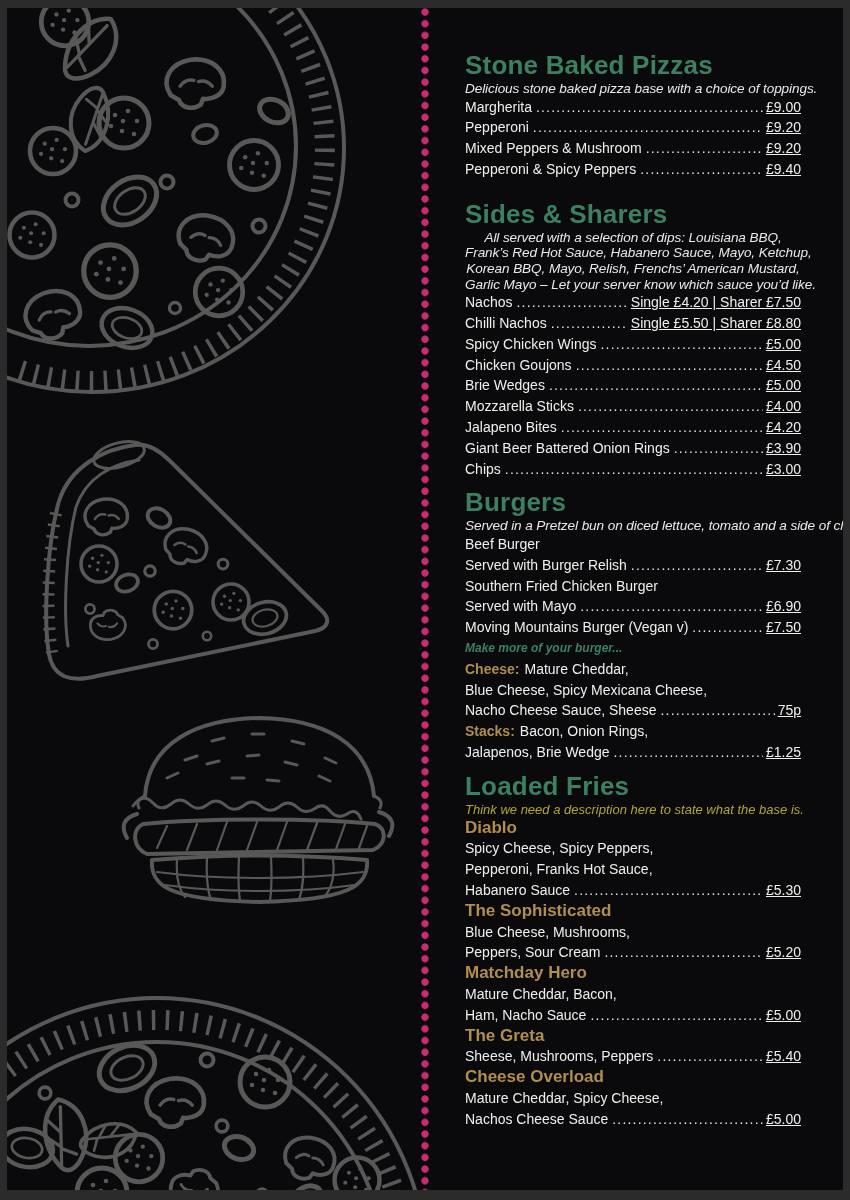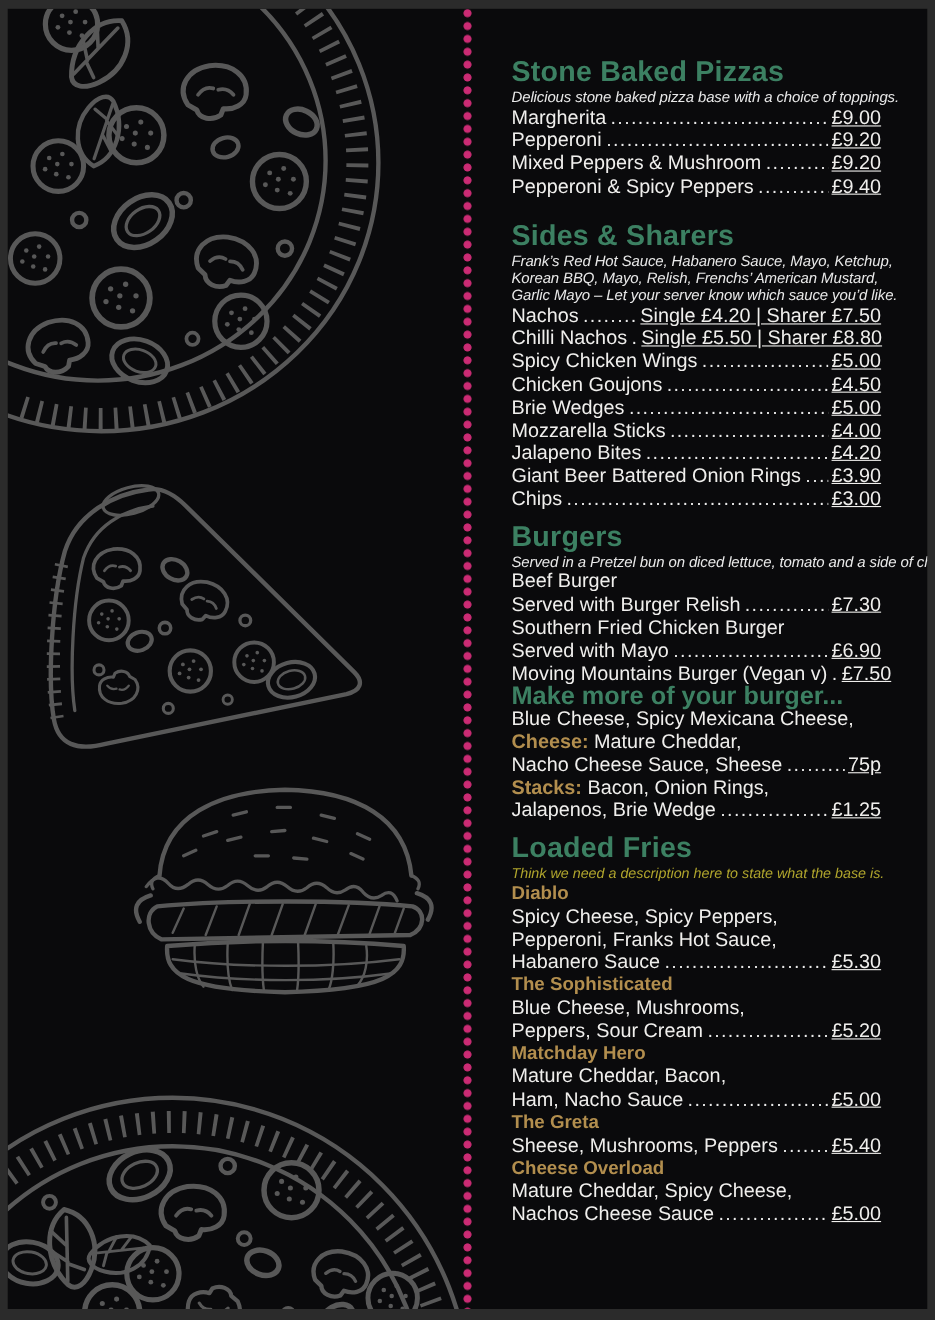--- a/index.html
+++ b/index.html
@@ -12,30 +12,30 @@
   .art .dots circle{fill:var(--sketch,#585858);stroke:none;}
   .art .tick{stroke-width:20px;stroke-dasharray:3.5 10.5;stroke-linecap:butt;}
   .art .tick2{stroke-width:12px;stroke-dasharray:2.5 9;stroke-linecap:butt;}
   .divider{position:absolute;left:414px;top:0;bottom:0;width:8px;
      background-image:radial-gradient(circle at 4px 4px, var(--pink,#cb2b74) 3.3px, rgba(0,0,0,0) 4px);
      background-size:8px 11.7px;background-repeat:repeat-y;}
   .menu{position:absolute;left:458px;top:42px;width:336px;color:var(--text,#f0efed);}
   .menu-section{margin-bottom:8px;}
   .menu-section:nth-of-type(1){margin-bottom:19px;}
   .title{font-size:26px;line-height:30px;font-weight:bold;color:var(--green,#3c8062);margin:0 0 1px 0;letter-spacing:.2px;}
-  .desc{font-style:italic;font-size:13.6px;line-height:15.6px;color:#e9e9e9;white-space:nowrap;letter-spacing:-.1px;}
+  .desc{font-style:italic;font-size:13.6px;line-height:15.6px;color:#e9e9e9;white-space:nowrap;letter-spacing:-.1px;text-align:center;}
   .note{font-style:italic;font-size:13px;line-height:16px;color:var(--olive,#b1a62d);white-space:nowrap;}
-  .row{display:flex;align-items:baseline;font-size:18px;line-height:20.8px;white-space:nowrap;}
+  .row{display:flex;align-items:baseline;font-size:14px;line-height:20.8px;white-space:nowrap;}
   .nm{flex:0 0 auto;}
   .prefix{color:var(--gold,#b28e4e);font-weight:bold;margin-right:5px;flex:0 0 auto;}
   .leader{flex:1 1 auto;overflow:hidden;margin:0 3px 0 4px;text-align:right;min-width:6px;color:#e9e9e9;letter-spacing:1.2px;}
   .leader::after{content:".........................................................................................";}
   .price{flex:0 0 auto;text-decoration:underline;}
   .gold-sub{color:var(--gold,#b28e4e);font-weight:bold;font-size:17px;line-height:20.8px;}
-  .green-sub{color:var(--green,#3c8062);font-weight:bold;font-size:23px;line-height:20.8px;}
+  .green-sub{color:var(--green,#3c8062);font-weight:bold;font-style:italic;font-size:12px;line-height:20.8px;}
 </style>
 </head>
 <body>
 
 <div class="frame">
   <div class="inner">
 
     <svg class="art" width="418" height="1182" viewBox="0 0 418 1182" aria-hidden="true">
       <defs>
         <g id="pep">
@@ -176,20 +176,21 @@
             <span class="price">£9.20</span>
           </div>
           <div class="row">
             <span class="nm">Pepperoni &amp; Spicy Peppers</span>
             <span class="leader"></span>
             <span class="price">£9.40</span>
           </div>
         </section>
         <section class="menu-section">
           <h2 class="title">Sides &amp; Sharers</h2>
+          <div class="desc">All served with a selection of dips: Louisiana BBQ,</div>
           <div class="desc">Frank’s Red Hot Sauce, Habanero Sauce, Mayo, Ketchup,</div>
           <div class="desc">Korean BBQ, Mayo, Relish, Frenchs’ American Mustard,</div>
           <div class="desc">Garlic Mayo – Let your server know which sauce you’d like.</div>
           <div class="row">
             <span class="nm">Nachos</span>
             <span class="leader"></span>
             <span class="price">Single £4.20 | Sharer £7.50</span>
           </div>
           <div class="row">
             <span class="nm">Chilli Nachos</span>
@@ -251,25 +252,25 @@
             <span class="leader"></span>
             <span class="price">£6.90</span>
           </div>
           <div class="row">
             <span class="nm">Moving Mountains Burger (Vegan v)</span>
             <span class="leader"></span>
             <span class="price">£7.50</span>
           </div>
           <div class="green-sub">Make more of your burger...</div>
           <div class="row">
-            <span class="nm">Blue Cheese, Spicy Mexicana Cheese,</span>
-          </div>
-          <div class="row">
             <span class="prefix">Cheese:</span>
             <span class="nm">Mature Cheddar,</span>
+          </div>
+          <div class="row">
+            <span class="nm">Blue Cheese, Spicy Mexicana Cheese,</span>
           </div>
           <div class="row">
             <span class="nm">Nacho Cheese Sauce, Sheese</span>
             <span class="leader"></span>
             <span class="price">75p</span>
           </div>
           <div class="row">
             <span class="prefix">Stacks:</span>
             <span class="nm">Bacon, Onion Rings,</span>
           </div>

